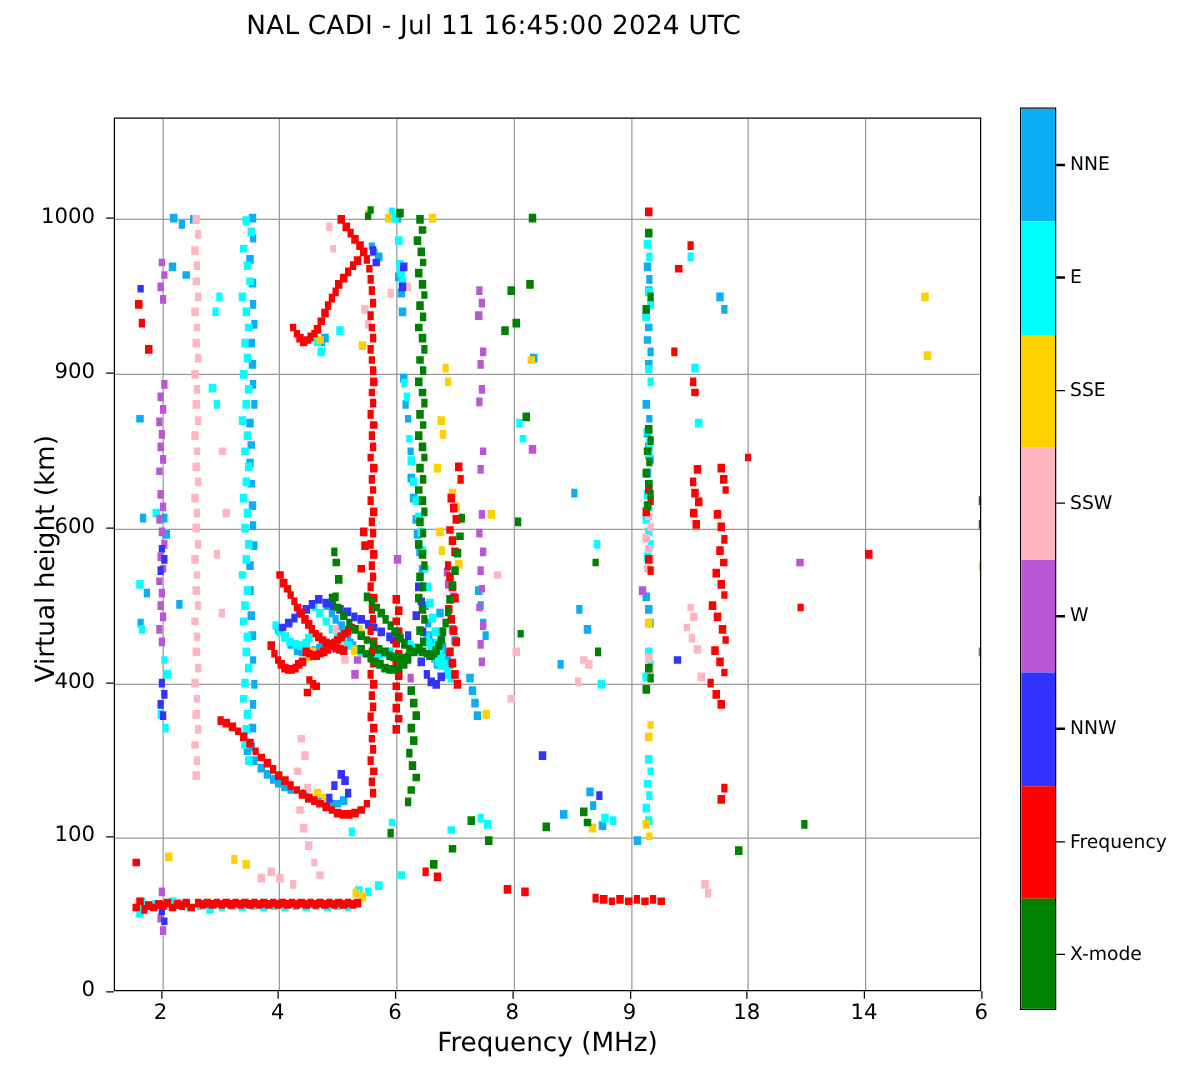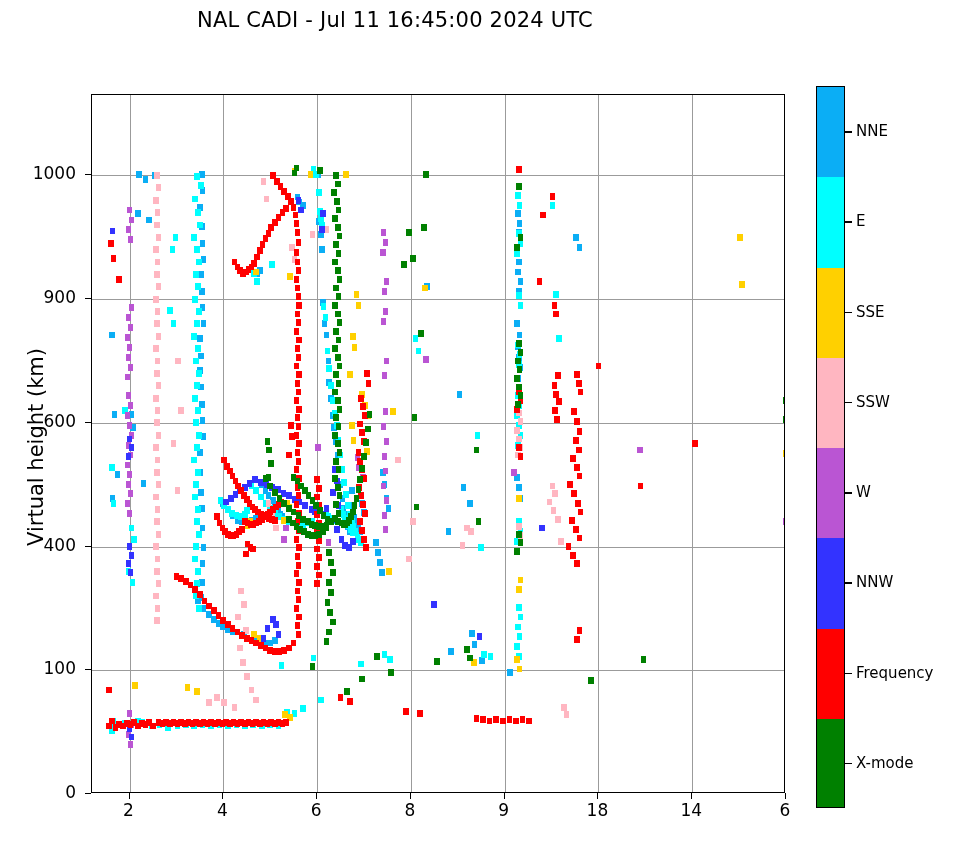--- a/index.html
+++ b/index.html
@@ -1097,20 +1097,21 @@
       <div class="tick-y" style="top: 545.566px;"></div>
       <div class="tlab-y" style="top: 534.566px;">400</div>
       <div class="tick-y" style="top: 421.85px;"></div>
       <div class="tlab-y" style="top: 410.85px;">600</div>
       <div class="tick-y" style="top: 298.133px;"></div>
       <div class="tlab-y" style="top: 287.133px;">900</div>
       <div class="tick-y" style="top: 174.416px;"></div>
       <div class="tlab-y" style="top: 163.416px;">1000</div>
     </div>
 
+  <div id="xlabel">Frequency (MHz)</div>
   <div id="ylabel">Virtual height (km)</div>
 
   <div id="cbar">
       <div class="cseg" style="height: 90.25px; background: rgb(11, 174, 245);"></div>
       <div class="cseg" style="height: 90.25px; background: rgb(0, 255, 255);"></div>
       <div class="cseg" style="height: 90.25px; background: rgb(255, 208, 0);"></div>
       <div class="cseg" style="height: 90.25px; background: rgb(255, 182, 193);"></div>
       <div class="cseg" style="height: 90.25px; background: rgb(186, 85, 211);"></div>
       <div class="cseg" style="height: 90.25px; background: rgb(51, 51, 255);"></div>
       <div class="cseg" style="height: 90.25px; background: rgb(255, 0, 0);"></div>

